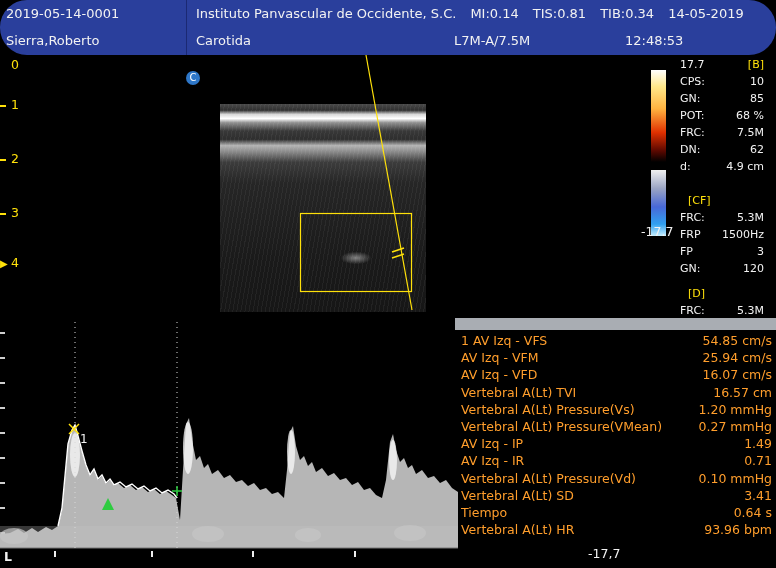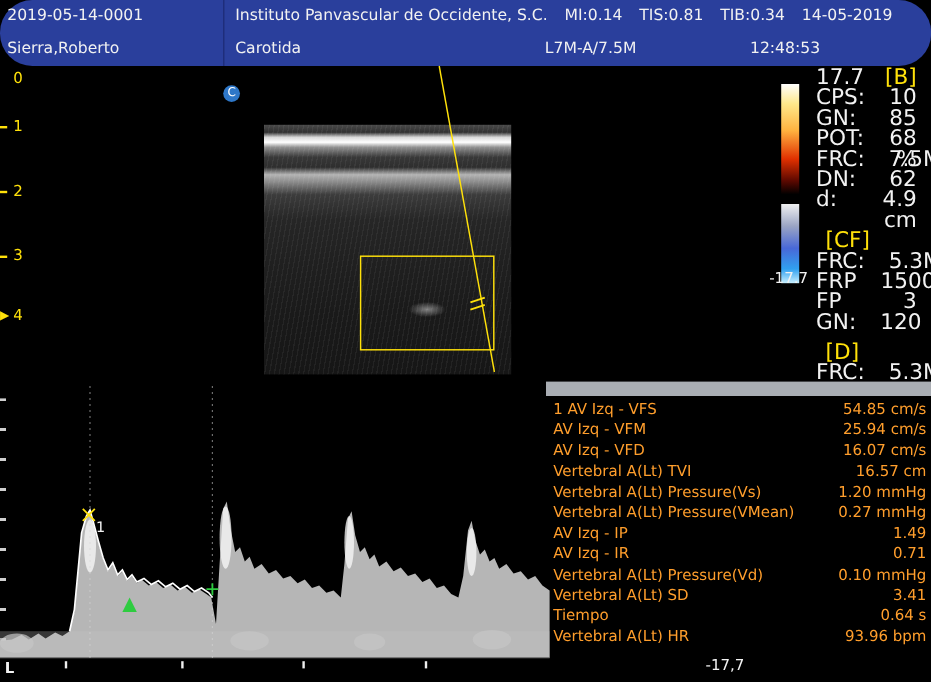--- a/index.html
+++ b/index.html
@@ -40,21 +40,21 @@
     background:var(--orient-blue,#2e77c8);color:#fff;font-size:10px;line-height:14px;text-align:center;}
 
   
   .graybar{position:absolute;left:651px;top:70px;width:15px;height:92px;
     background:linear-gradient(180deg,#ffffff 0%,#ffe88a 18%,#ffb340 42%,#e03000 68%,#5a0800 88%,#000 100%);}
   .cfbar{position:absolute;left:651px;top:170px;width:15px;height:66px;
     background:linear-gradient(180deg,#f0f0f0 0%,#9aa4c4 28%,#4868d8 56%,#30a0f0 82%,#c8f0ff 100%);}
   .cfmin{position:absolute;left:641px;top:224px;font-size:12.5px;}
 
   
-  .params{position:absolute;left:680px;top:56px;width:84px;font-size:18px;}
+  .params{position:absolute;left:680px;top:56px;width:84px;font-size:11px;}
   .p-row{display:flex;height:17px;line-height:17px;}
   .pl{flex:0 0 auto;}
   .pv2{flex:1;text-align:right;margin-left:20px;}
   .sec{color:var(--accent-yellow,#ffe10a);}
   .p-spacer{height:17px;}
   .p-spacer-sm{height:8px;}
   .p-row.head{justify-content:space-between;}
   .p-row.secrow{padding-left:8px;}
 
   

